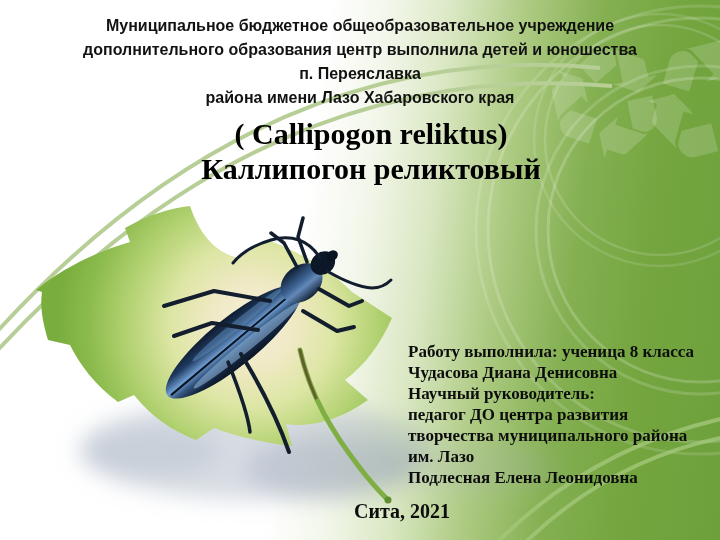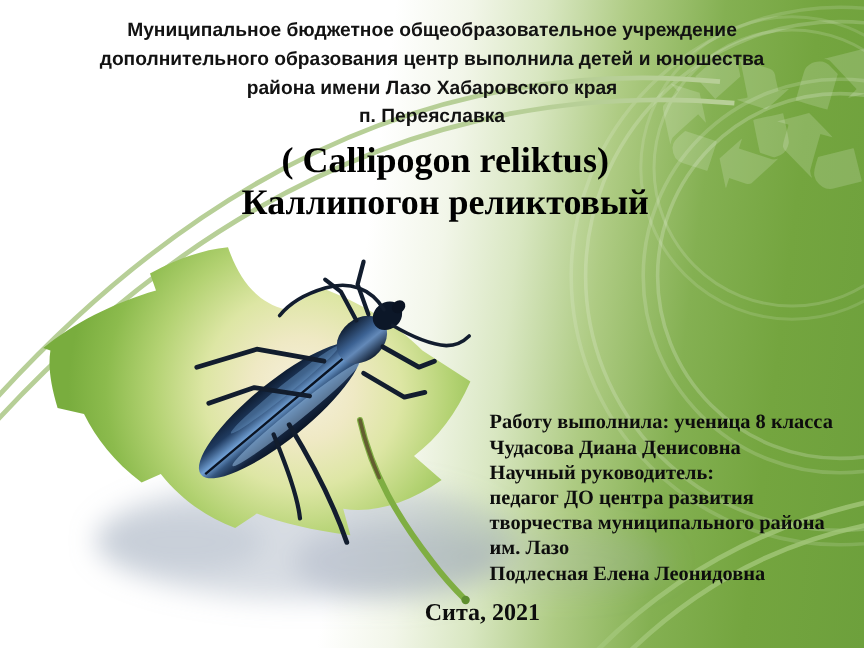--- a/index.html
+++ b/index.html
@@ -154,22 +154,22 @@
           <path stroke-width="4" d="M 241 354 C 263 390 278 420 289 452"></path>
           <path stroke-width="3.5" d="M 228 362 C 240 392 248 414 250 432"></path>
         </g>
       </g>
     </svg>
   </div>
 
   <div class="header-block">
     <div class="line">Муниципальное бюджетное общеобразовательное учреждение</div>
     <div class="line">дополнительного образования центр выполнила детей и юношества</div>
+    <div class="line">п. Переяславка</div>
     <div class="line">района имени Лазо Хабаровского края</div>
-    <div class="line">п. Переяславка</div>
   </div>
 
   <div class="title-block">
     <div class="line">( Callipogon reliktus)</div>
     <div class="line">Каллипогон реликтовый</div>
   </div>
 
   <div class="credits-block">
     <div class="line">Работу выполнила: ученица 8 класса</div>
     <div class="line">Чудасова Диана Денисовна</div>

